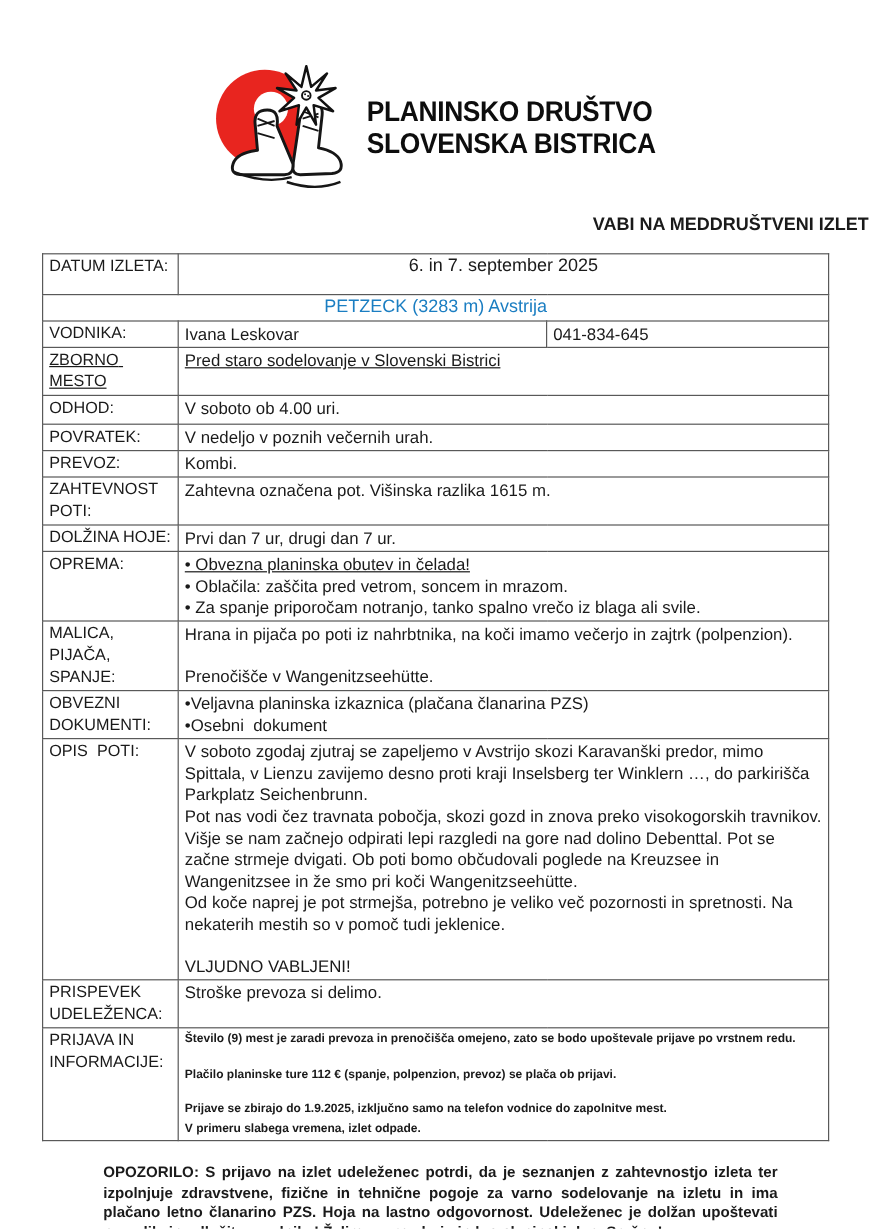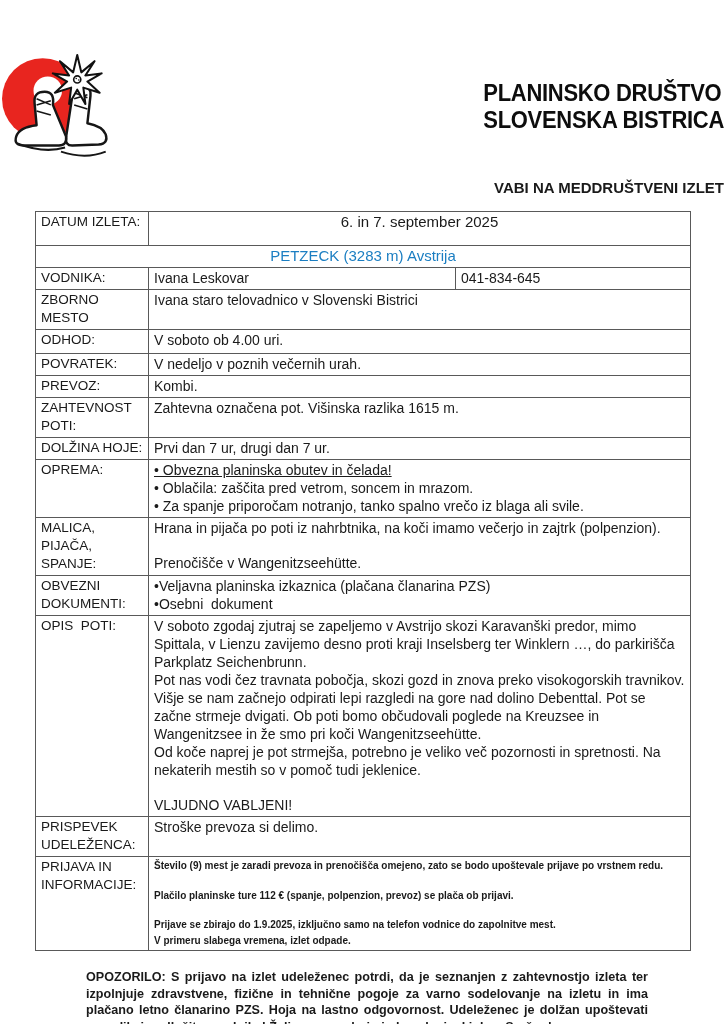--- a/index.html
+++ b/index.html
@@ -11,21 +11,21 @@
   html,body{margin:0;padding:0;background:#fff;}
   body{
     width:724px;height:1024px;
     font-family:"Liberation Sans", sans-serif;
     color:var(--ink);
     overflow:hidden;
   }
   .page{width:724px;height:1024px;background:#fff;position:relative;}
 
   
-  .logo-row{display:flex;justify-content:space-between;align-items:flex-start;padding-top:54px;}
+  .logo-row{display:flex;justify-content:center;align-items:flex-start;padding-top:54px;}
   .logo-icon{width:124px;height:114px;flex:0 0 auto;}
   .ring{fill:var(--logo-red,#e8251f);}
   .logo-text{margin-left:4px;padding-top:24px;}
   .logo-line{
     font-weight:bold;font-size:22px;line-height:27px;
     letter-spacing:-0.3px;color:#0d0d0d;
     transform:scaleY(1.08);transform-origin:left top;
   }
 
   
@@ -49,21 +49,21 @@
   .u{text-decoration:underline;}
   .blue{color:var(--accent-blue,#1b7ec2);}
   .fs15{font-size:15px;}
   .blank{height:17px;}
   .blank-sm{height:14px;}
   .sm div{font-size:10px;line-height:15.5px;font-weight:bold;}
 
   .r-datum td{height:30px;}
   .r-petzeck td{height:15px;margin-top:24px;}
   .r-vodnika td{height:15px;}
-  .r-zborno td{height:14px;}
+  .r-zborno td{height:14px;text-decoration:underline;}
   .r-odhod td{height:20px;}
   .r-povratek td{height:13px;}
   .r-prevoz td{height:13px;}
   .r-zahtevnost td{height:31px;}
   .r-dolzina td{height:14px;}
   .r-prispevek td{height:33px;}
 
   
   .notice{
     margin:18px 0 0 86px;width:562px;
@@ -131,21 +131,21 @@
     </tr>
 
     <tr class="r-vodnika">
       <td class="lbl">VODNIKA:</td>
       <td>Ivana Leskovar</td>
       <td>041-834-645</td>
     </tr>
 
     <tr class="r-zborno">
       <td class="lbl">ZBORNO MESTO</td>
-      <td colspan="2">Ivana staro telovadnico v Slovenski Bistrici</td>
+      <td colspan="2">Pred staro sodelovanje v Slovenski Bistrici</td>
     </tr>
 
     <tr class="r-odhod">
       <td class="lbl">ODHOD:</td>
       <td class="b" colspan="2">V soboto ob 4.00 uri.</td>
     </tr>
 
     <tr class="r-povratek">
       <td class="lbl">POVRATEK:</td>
       <td colspan="2">V nedeljo v poznih večernih urah.</td>

